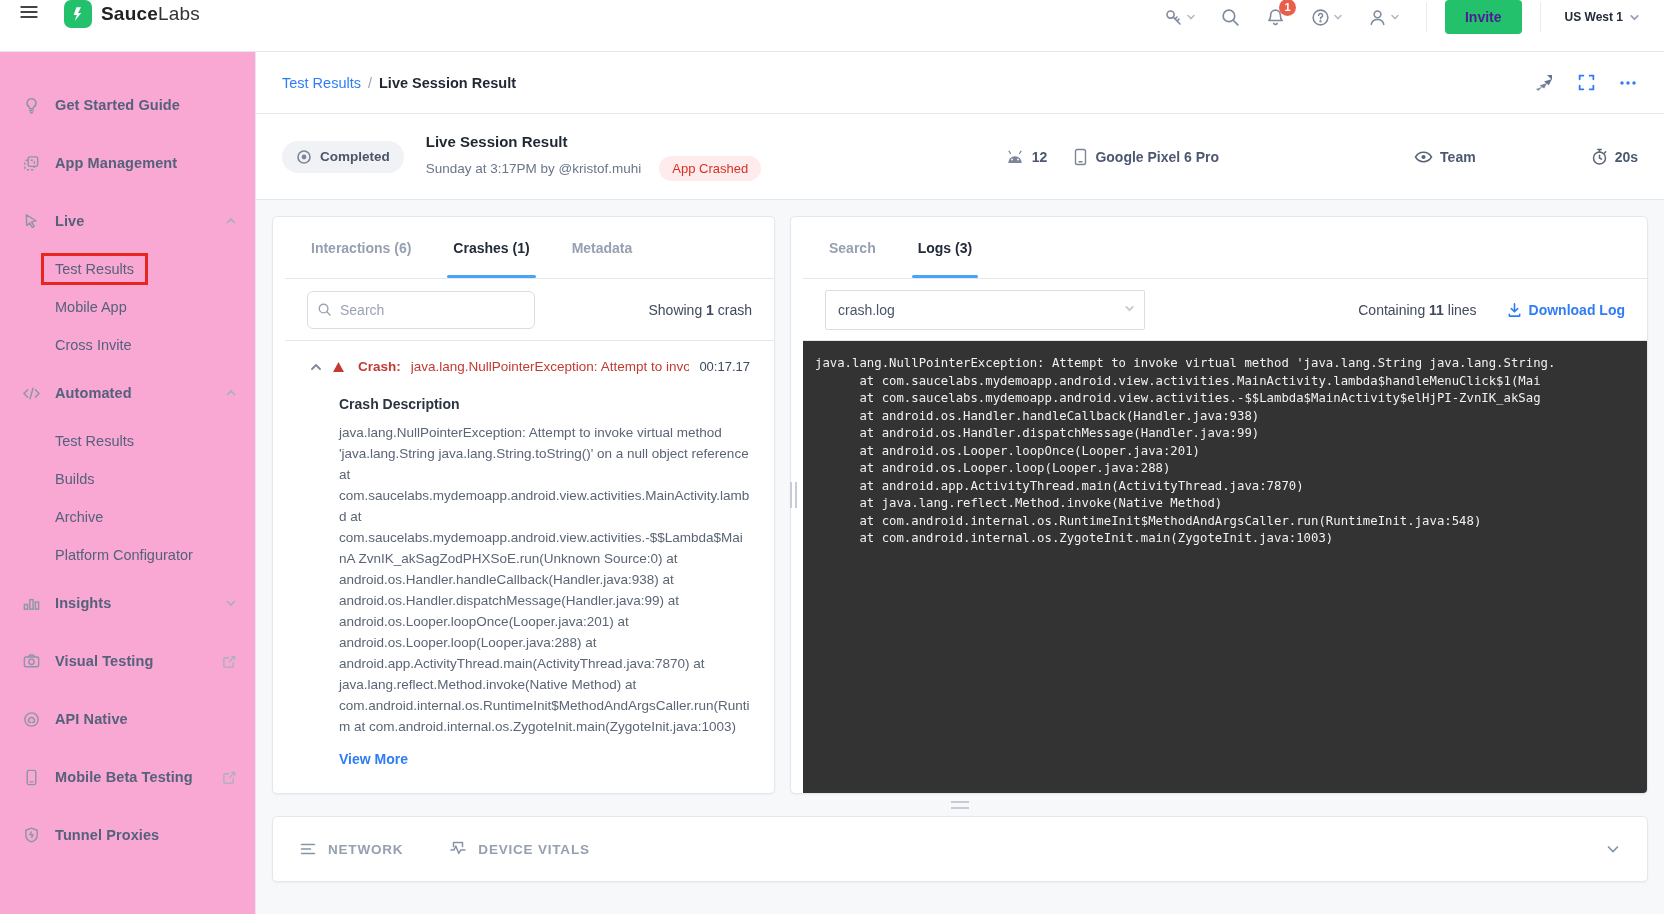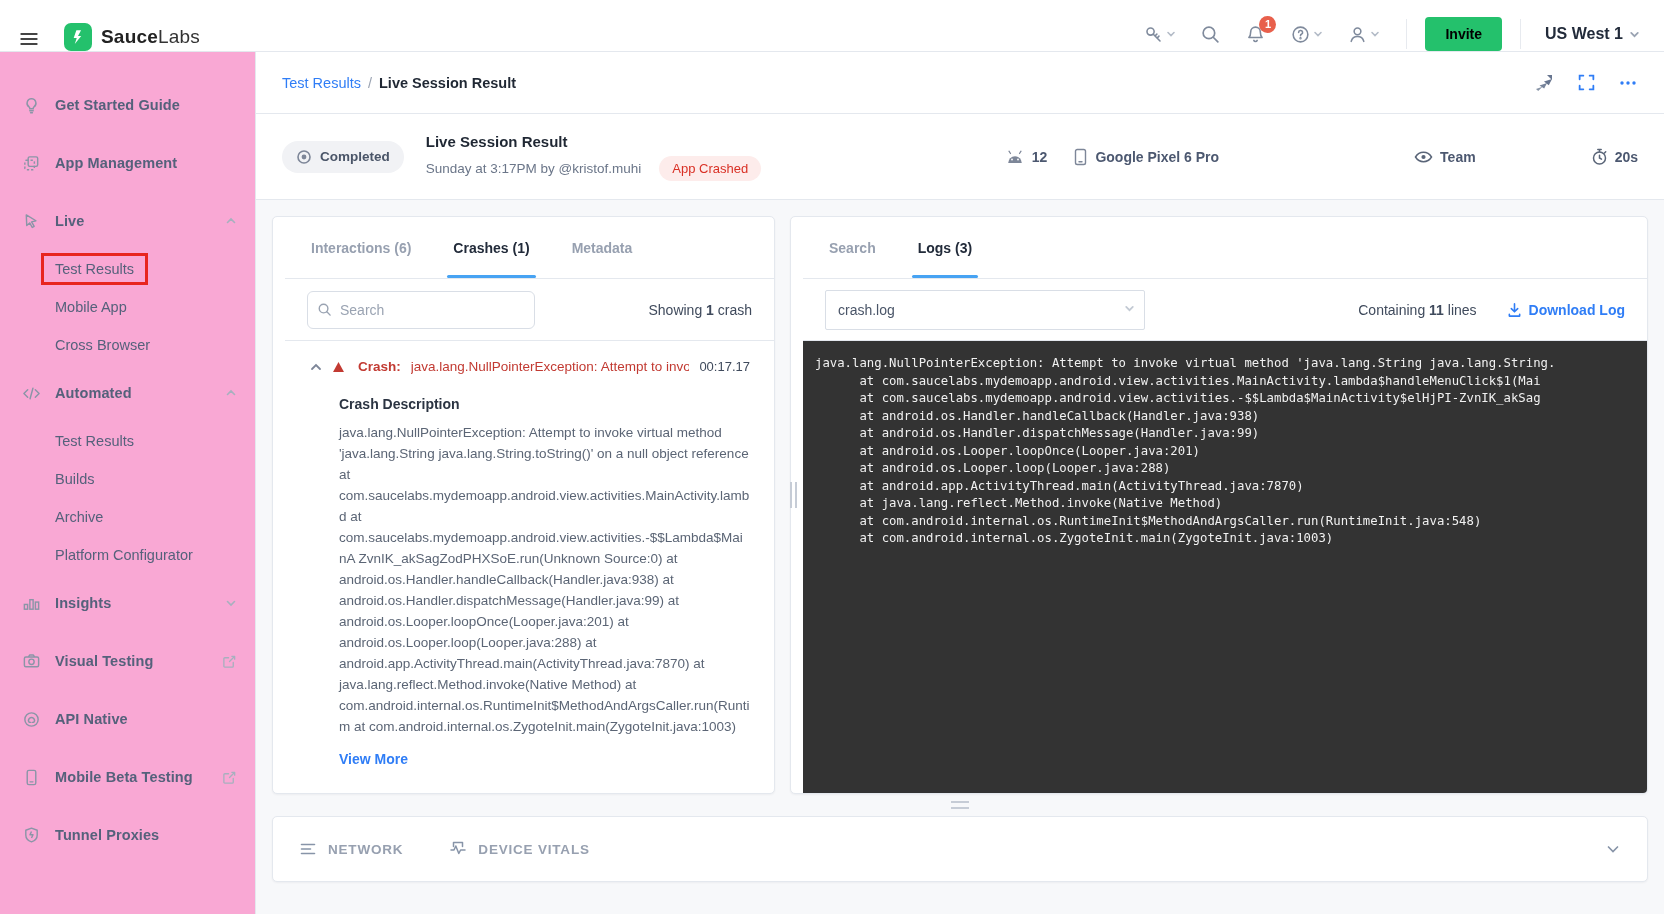--- a/index.html
+++ b/index.html
@@ -6,33 +6,33 @@
   html,body { width:1664px; height:914px; overflow:hidden; background:#fff;
     font-family:"Liberation Sans", sans-serif; color:#2b3442; }
 
   :root{
     --accent-green:#24c16c; --link-blue:#2f7df6; --crash-red:#c23a32;
     --badge-red-bg:#fdeceb; --badge-red-text:#d93025; --console-bg:#333333;
     --highlight-red:#e8251f; --border:#e4e8ee; --slate:#55617b; --icon-gray:#7d8698;
   }
 
   
-  .topbar{ height:32px; display:flex; align-items:flex-end; border-bottom:1px solid var(--border); padding:0 18px; background:#fff;margin-top:20px; }
+  .topbar{ height:52px; display:flex; align-items:flex-start; border-bottom:1px solid var(--border); padding:0 18px; background:#fff; }
   .menu-btn{ width:24px; height:24px; color:#444; cursor:pointer; margin-right:22px; display:flex; align-items:center; }
   .brand{ display:flex; align-items:center; gap:9px; }
   .brand-mark{ width:28px; height:28px; border-radius:7px; background:var(--accent-green); display:flex; align-items:center; justify-content:center; }
   .brand-name{ font-size:19px; letter-spacing:.2px; color:#222; }
   .brand-name b{ font-weight:700; } .brand-name span{ font-weight:400; color:#333; }
   .topbar-right{ margin-left:auto; display:flex; align-items:center; gap:8px; }
   .tb-icon{ display:flex; align-items:center; color:#7f8a9c; padding:6px 8px; cursor:pointer; position:relative; }
   .tb-chev{ color:#b4bcc8; margin-left:2px; }
   .badge-dot{ position:absolute; top:-2px; right:-2px; min-width:17px; height:17px; border-radius:9px; background:#e8604c; color:#fff; font-size:11px; font-weight:700; display:flex; align-items:center; justify-content:center; padding:0 4px; }
   .tb-sep{ width:1px; height:30px; background:#e7eaef; margin:0 10px; }
-  .invite-btn{ background:var(--accent-green); color:#000000; font-weight:700; font-size:14px; border:none; border-radius:4px; padding:9px 20px; cursor:pointer; }
-  .region{ display:flex; align-items:center; gap:6px; font-weight:700; font-size:16px; color:#222b3a; cursor:pointer; padding:0 6px; }
+  .invite-btn{ background:var(--accent-green); color:#4c1d95; font-weight:700; font-size:14px; border:none; border-radius:4px; padding:9px 20px; cursor:pointer; }
+  .region{ display:flex; align-items:center; gap:6px; font-weight:700; font-size:12px; color:#222b3a; cursor:pointer; padding:0 6px; }
 
   
   .app-body{ display:flex; height:866px; }
   .sidebar{ width:256px; border-right:1px solid var(--border); background:#f9a8d4; padding-top:24px; flex:none; }
   .main{ flex:1; background:#f7f8fa; display:flex; flex-direction:column; min-width:0; }
 
   
   .nav-item{ height:58px; display:flex; align-items:center; padding:0 18px 0 20px; color:var(--slate); cursor:pointer; }
   .nav-item .ico{ width:22px; display:flex; justify-content:center; color:#8b95a7; flex:none; }
   .nav-item .lbl{ margin-left:13px; font-size:14.5px; font-weight:700; letter-spacing:.1px; }
@@ -225,21 +225,21 @@
       </span>
     </div>
     <div class="nav-children">
       <div class="nav-child">
         <span class="boxed">Test Results</span>
       </div>
       <div class="nav-child">
           <span>Mobile App</span>
         </div>
       <div class="nav-child">
-          <span>Cross Browser</span>
+          <span>Cross Invite</span>
         </div>
     </div>
 
     <div class="nav-item">
       <span class="ico">
         <svg width="19" height="19" viewBox="0 0 20 20" fill="none" stroke="currentColor" stroke-width="1.5" stroke-linecap="round" stroke-linejoin="round">
             <path d="M6 6l-4 4 4 4M14 6l4 4-4 4M11.5 4.5l-3 11"></path>
           </svg>
       </span>
       <span class="lbl">Automated</span>

